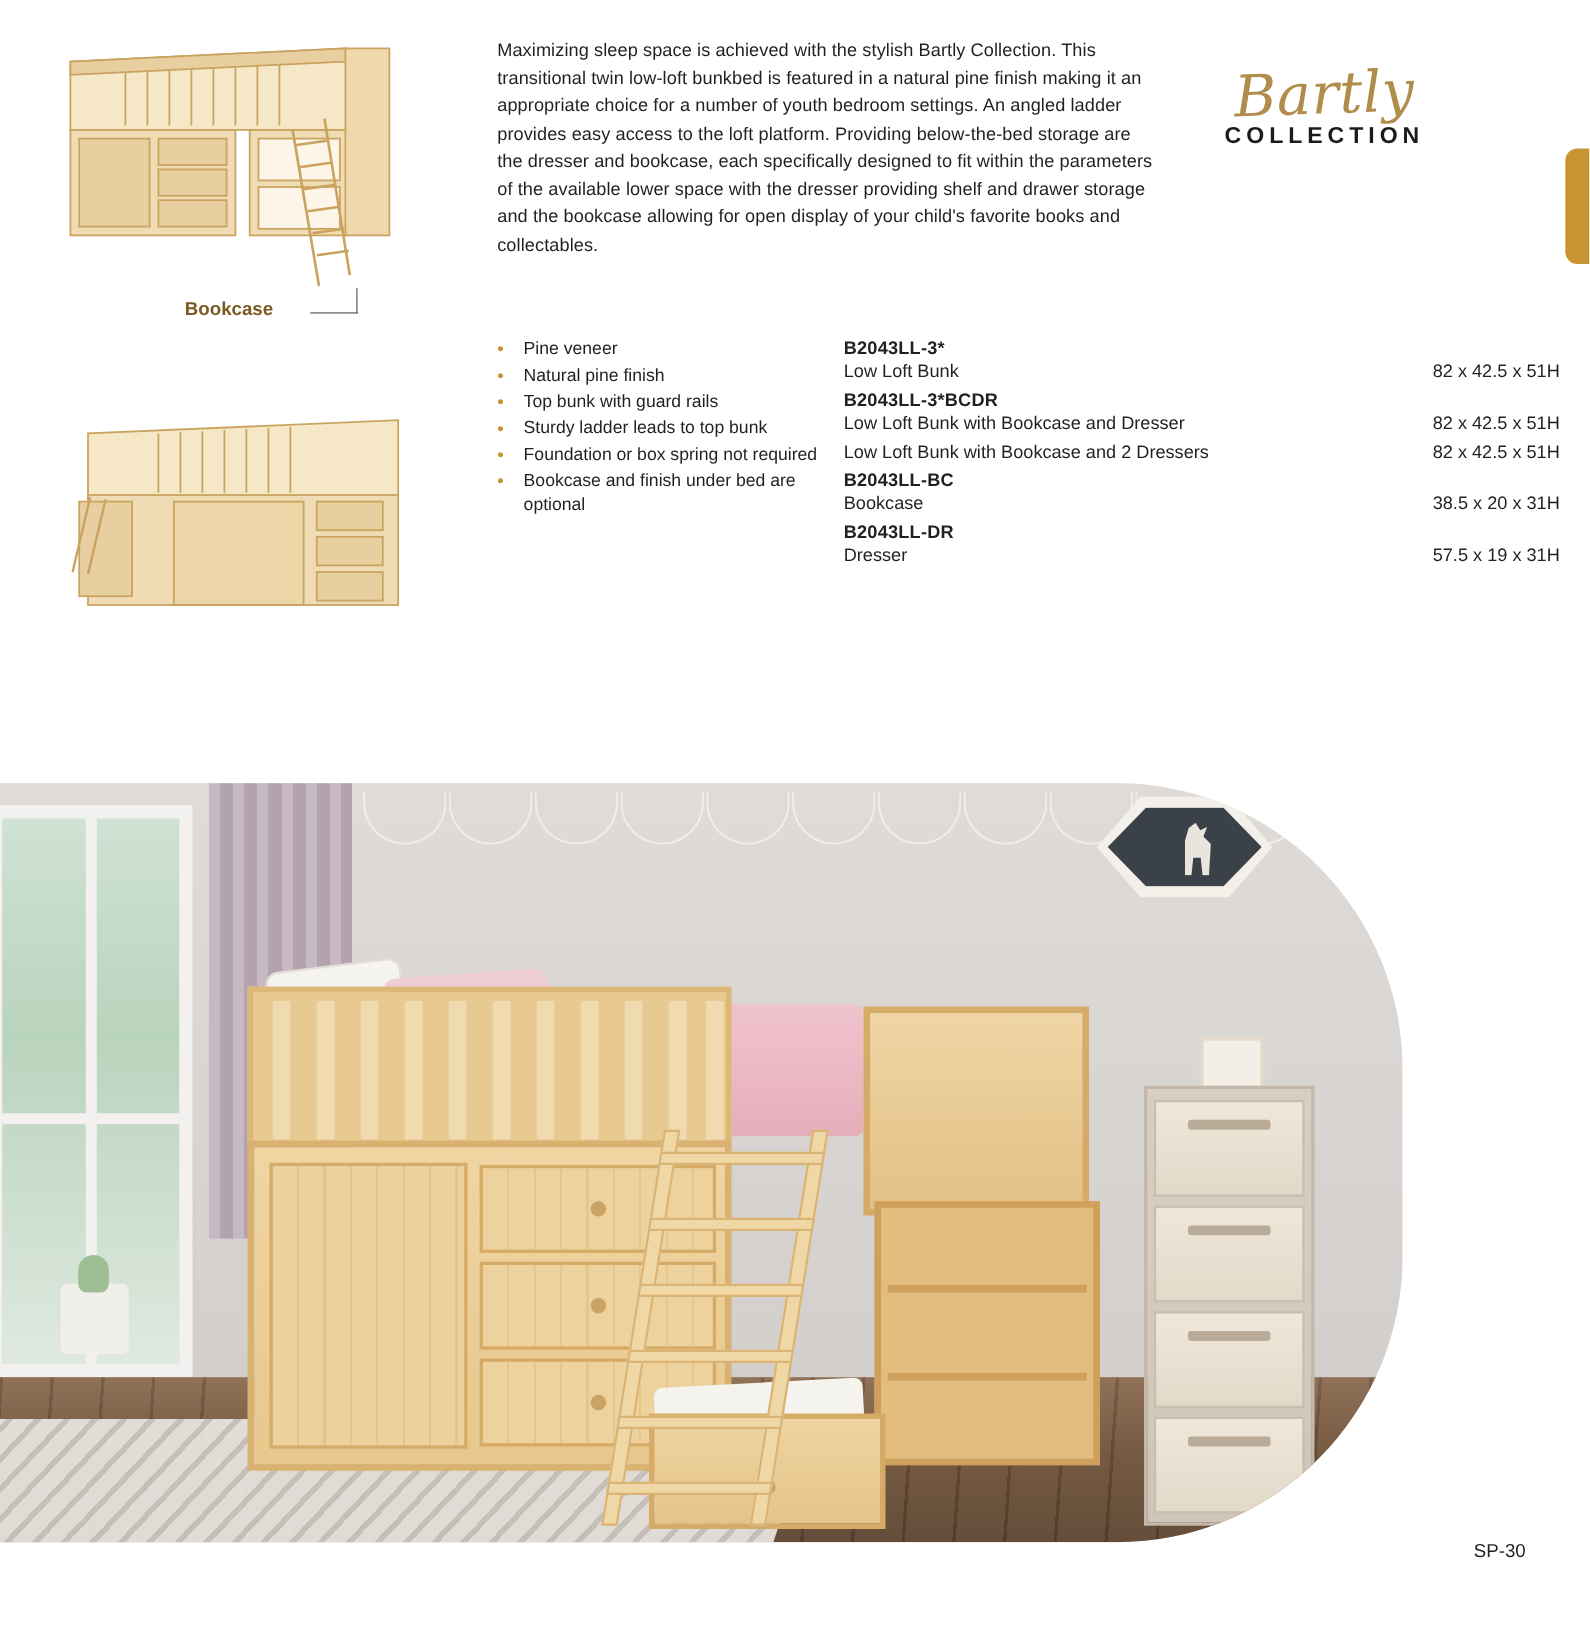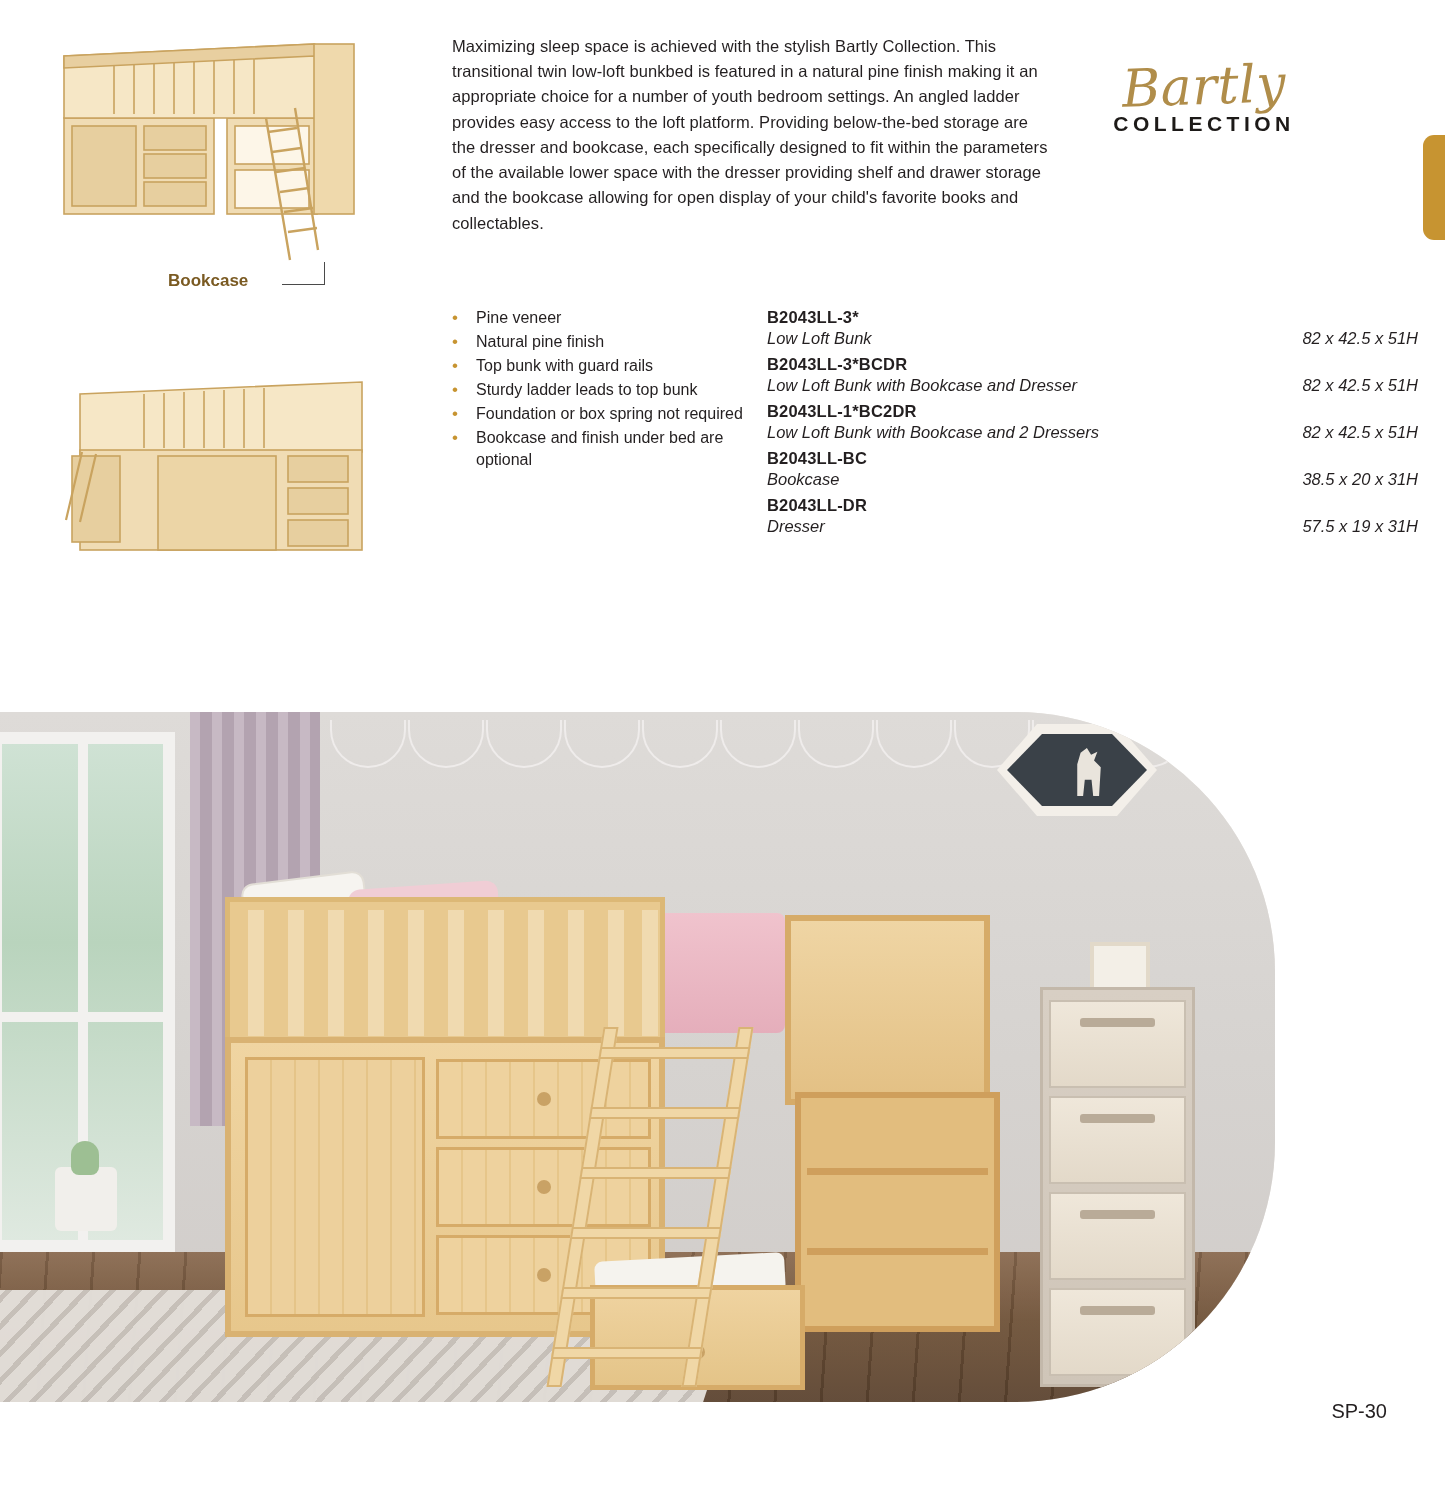--- a/index.html
+++ b/index.html
@@ -141,21 +141,20 @@
     font-weight: bold;
     font-size: 16.5px;
     letter-spacing: 0.2px;
     color: #231f20;
     margin-bottom: 2px;
   }
   .sku-row {
     display: flex;
     justify-content: space-between;
     align-items: flex-start;
-    font-style: italic;
   }
   .sku-name {
     color: #231f20;
   }
   .sku-dims {
     color: #231f20;
     white-space: nowrap;
     text-align: right;
     min-width: 180px;
   }
@@ -363,21 +362,21 @@
   }
   .plant::after{
     content:""; position:absolute; left:16px; top:-26px; width:28px; height:34px;
     background:#9dbf93; border-radius:14px 14px 8px 8px;
   }
 
   .page-num {
     position: absolute;
     right: 58px;
     top: 1400px;
-    font-size: 20px;
+    font-size: 17px;
     color: #231f20;
   }
 </style>
 </head>
 <body>
 
 <div class="page">
 
   <svg class="img-top" viewBox="0 0 315 240">
     <g fill="#f0dcb4" stroke="#c9a35f" stroke-width="1.6">
@@ -464,21 +463,20 @@
       </div>
     </div>
     <div class="sku-group">
       <div class="sku-code">B2043LL-3*BCDR</div>
       <div class="sku-row">
         <span class="sku-name">Low Loft Bunk with Bookcase and Dresser</span>
         <span class="sku-dims">82 x 42.5 x 51H</span>
       </div>
     </div>
     <div class="sku-group">
-      <div class="sku-code">B2043LL-1*BC2DR</div>
       <div class="sku-row">
         <span class="sku-name">Low Loft Bunk with Bookcase and 2 Dressers</span>
         <span class="sku-dims">82 x 42.5 x 51H</span>
       </div>
     </div>
     <div class="sku-group">
       <div class="sku-code">B2043LL-BC</div>
       <div class="sku-row">
         <span class="sku-name">Bookcase</span>
         <span class="sku-dims">38.5 x 20 x 31H</span>

